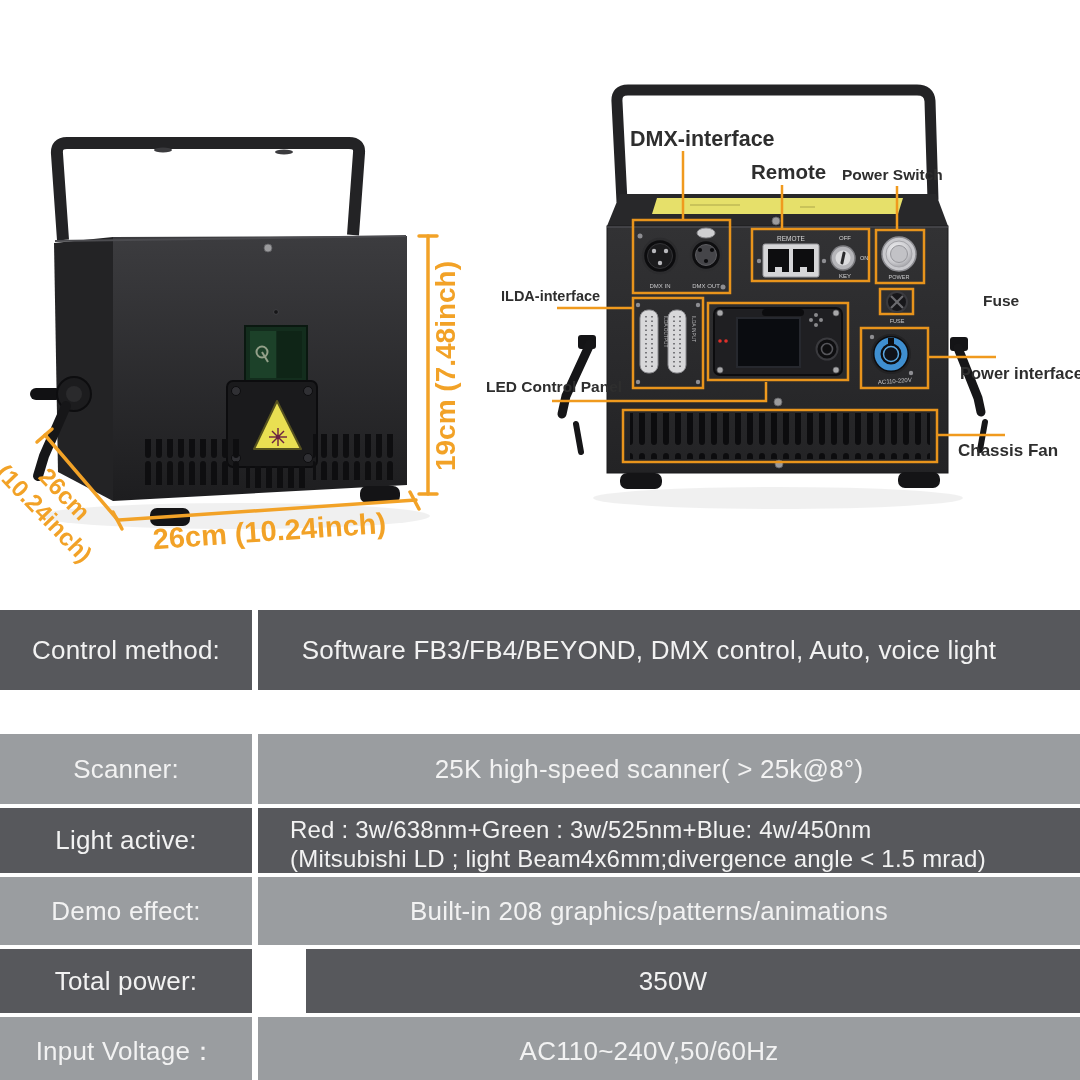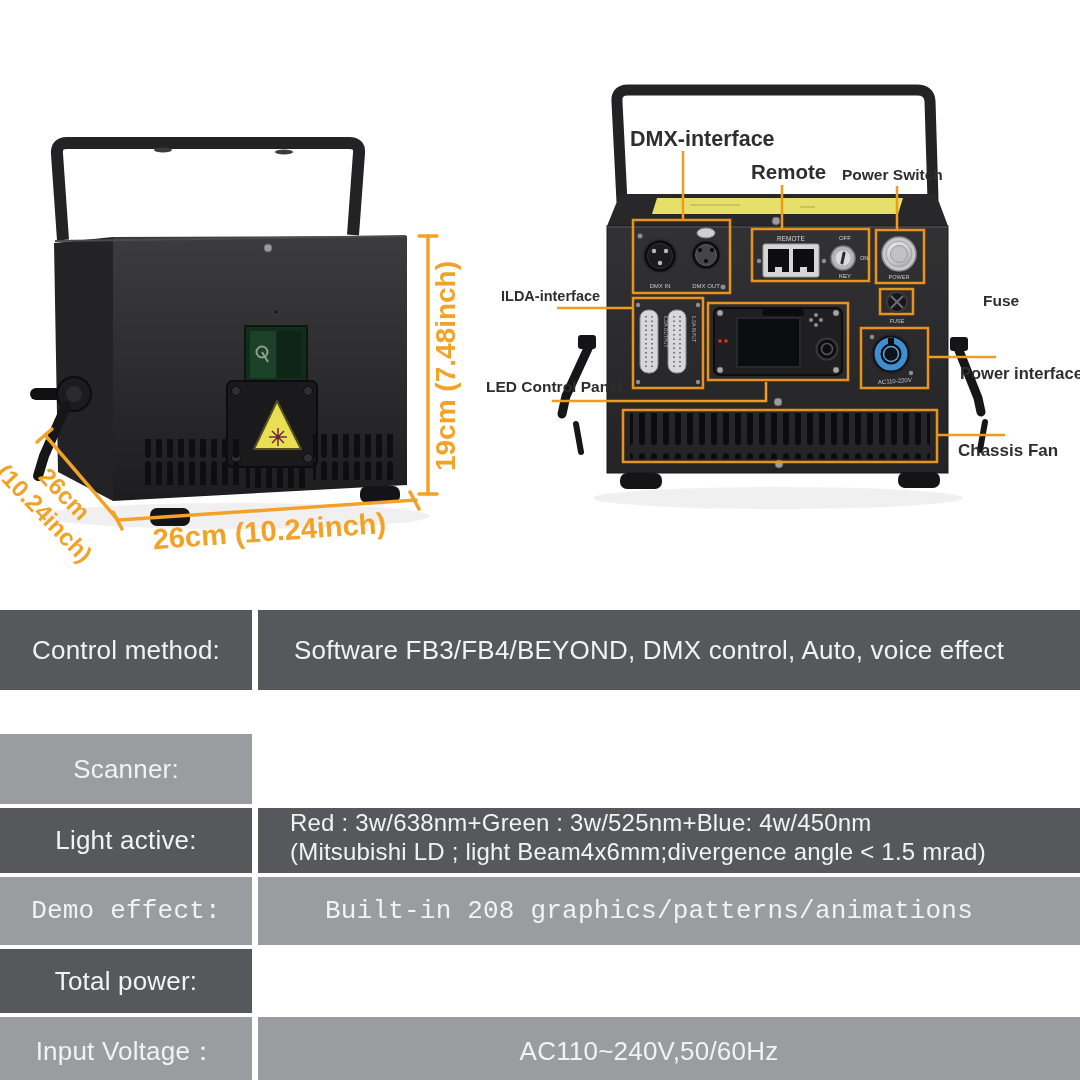--- a/index.html
+++ b/index.html
@@ -8,31 +8,31 @@
   .scene{position:absolute;left:0;top:0;width:1080px;height:580px;}
   
   .spec-table{position:absolute;left:0;top:610px;width:952px;background:#ffffff;}
   .trow{display:flex;width:1080px;}
   .trow.dark .tlabel,.trow.dark .tvalue{background:#57585C;}
   .trow.light .tlabel,.trow.light .tvalue{background:#9A9DA0;}
   .trow{margin-bottom:4px;}
   .trow.r1{height:80px;margin-bottom:3px;}
   .trow.r2{height:70px;margin-top:44px;}
   .trow.r3{height:65px;}
-  .trow.r4{height:68px;font-family:Liberation Mono, monospace;}
+  .trow.r4{height:68px;}
   .trow.r5{height:64px;gap:24px;}
   .trow.r6{height:68px;text-align:center;}
   .trow.r7{height:61px;margin-bottom:0;padding-left:16px;}
   .tlabel{width:252px;display:flex;align-items:center;justify-content:center;
           color:#f2f2f2;font-size:26px;letter-spacing:.2px;}
   .tgap{width:6px;background:#ffffff;}
   .tvalue{flex:1;display:flex;align-items:center;justify-content:center;
           color:#f2f2f2;font-size:26px;padding-right:40px;letter-spacing:.2px;}
-  .tvalue.multiline{flex-direction:column;align-items:flex-start;justify-content:space-between;
-          padding:0 6px 9px 32px;font-size:24px;line-height:29px;}
+  .tvalue.multiline{flex-direction:column;align-items:flex-start;justify-content:flex-end;
+          padding:0 6px 0 32px;font-size:24px;line-height:29px;}
 </style>
 </head>
 <body>
 
 <div class="canvas">
 
 <svg class="scene" viewBox="0 0 1080 580">
   <defs>
     <linearGradient id="bodyL" x1="0" y1="0" x2="0" y2="1">
       <stop offset="0" stop-color="#3c3c3f"></stop>
@@ -310,42 +310,44 @@
     <text x="983" y="306" font-size="15.5">Fuse</text>
     <text x="960" y="379" font-size="16.5">Power interface</text>
     <text x="958" y="456" font-size="17">Chassis Fan</text>
   </g>
 </svg>
 
 <div class="spec-table">
   <div class="trow r1 dark">
     <div class="tlabel">Control method:</div>
     <div class="tgap"></div>
-    <div class="tvalue">Software FB3/FB4/BEYOND, DMX control, Auto, voice effect</div>
+    <div class="tvalue">Software FB3/FB4/BEYOND, DMX control, Auto, voice light</div>
   </div>
   <div class="trow r2 light">
     <div class="tlabel">Scanner:</div>
     <div class="tgap"></div>
+    <div class="tvalue">25K high-speed scanner( &gt; 25k@8°)</div>
   </div>
   <div class="trow r3 dark">
     <div class="tlabel">Light active:</div>
     <div class="tgap"></div>
     <div class="tvalue multiline">
       <div>Red : 3w/638nm+Green : 3w/525nm+Blue: 4w/450nm</div>
       <div>(Mitsubishi LD ; light Beam4x6mm;divergence angle &lt; 1.5 mrad)</div>
     </div>
   </div>
   <div class="trow r4 light">
     <div class="tlabel">Demo effect:</div>
     <div class="tgap"></div>
     <div class="tvalue">Built-in 208 graphics/patterns/animations</div>
   </div>
   <div class="trow r5 dark">
     <div class="tlabel">Total power:</div>
     <div class="tgap"></div>
+    <div class="tvalue">350W</div>
   </div>
   <div class="trow r6 light">
     <div class="tlabel">Input Voltage：</div>
     <div class="tgap"></div>
     <div class="tvalue">AC110~240V,50/60Hz</div>
   </div>
   <div class="trow r7 dark">
     <div class="tlabel">Weight:</div>
     <div class="tgap"></div>
   </div>

